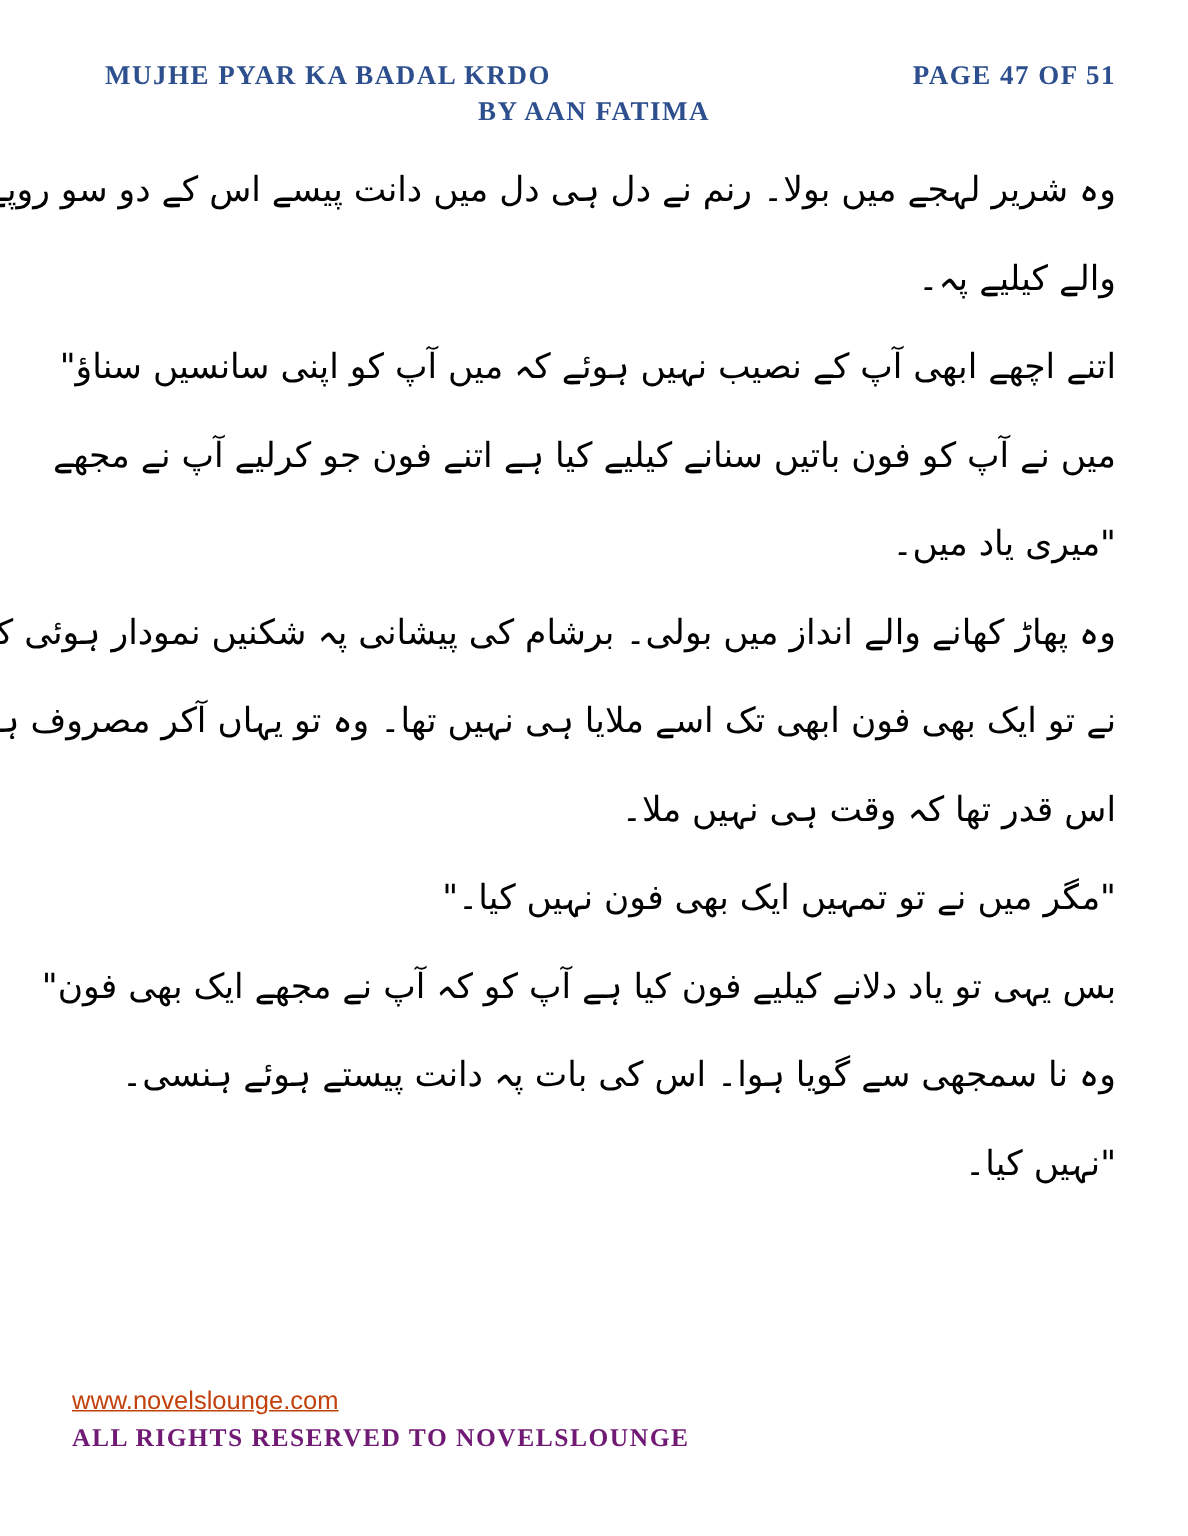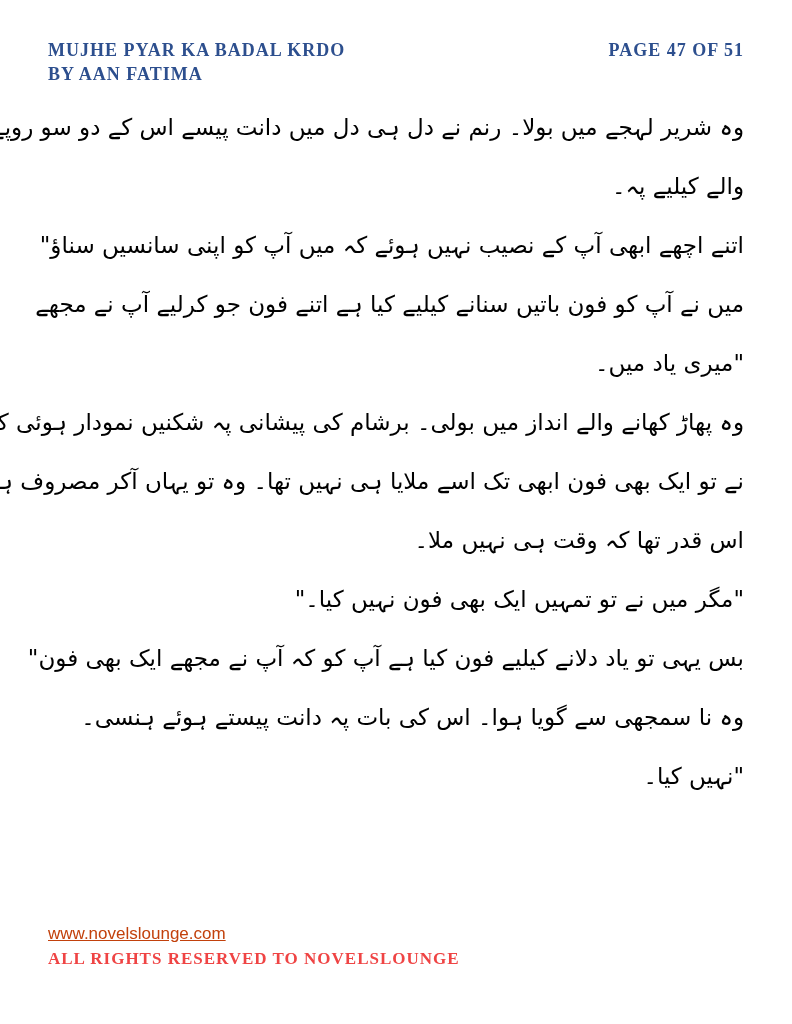--- a/index.html
+++ b/index.html
@@ -19,34 +19,36 @@
   .header {
     position: absolute;
     top: 40px;
     left: 48px;
     right: 48px;
   }
   .header-row {
     display: flex;
     justify-content: space-between;
     align-items: baseline;
+    margin-left: 22px;
   }
   .header-title,
   .header-page,
   .header-byline {
     font-family: "Liberation Serif", serif;
     font-weight: 700;
     font-size: 18px;
     letter-spacing: 1px;
     color: #2d4f8e;
     text-transform: uppercase;
     white-space: nowrap;
   }
   .header-byline {
     margin-top: 3px;
+    text-align: center;
   }
   
   .body-text {
     position: absolute;
     top: 98px;
     left: 48px;
     right: 48px;
     direction: rtl;
     text-align: right;
   }
@@ -72,21 +74,21 @@
     color: #c2410c;
     text-decoration: underline;
     cursor: pointer;
   }
   .rights {
     margin-top: 5px;
     font-family: "Liberation Serif", serif;
     font-weight: 700;
     font-size: 17px;
     letter-spacing: 1px;
-    color: #ef4444;
+    color: #701a75;
     text-transform: uppercase;
     white-space: nowrap;
   }
 </style>
 </head>
 <body>
 
 <div class="page">
 
   <header class="header">

